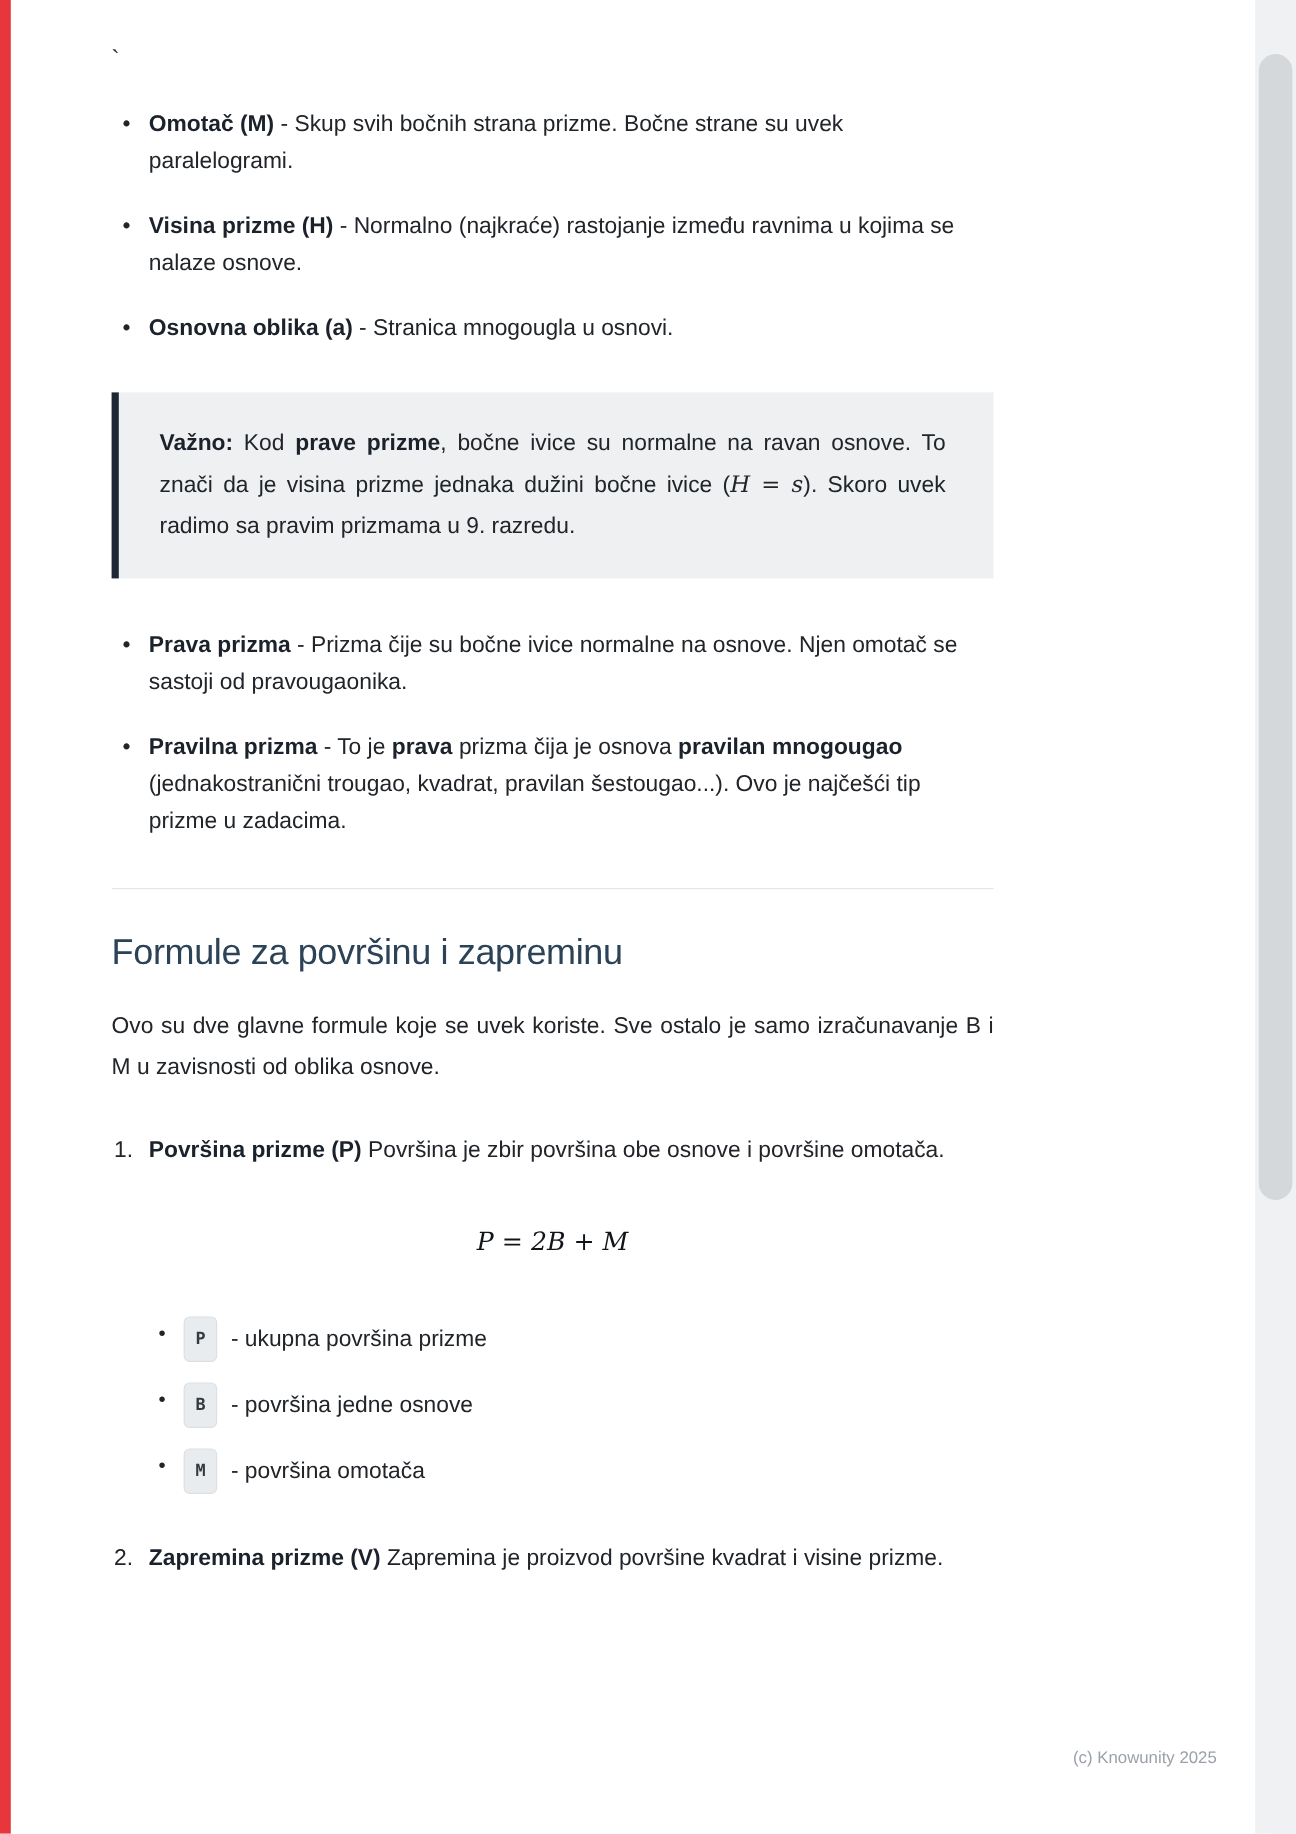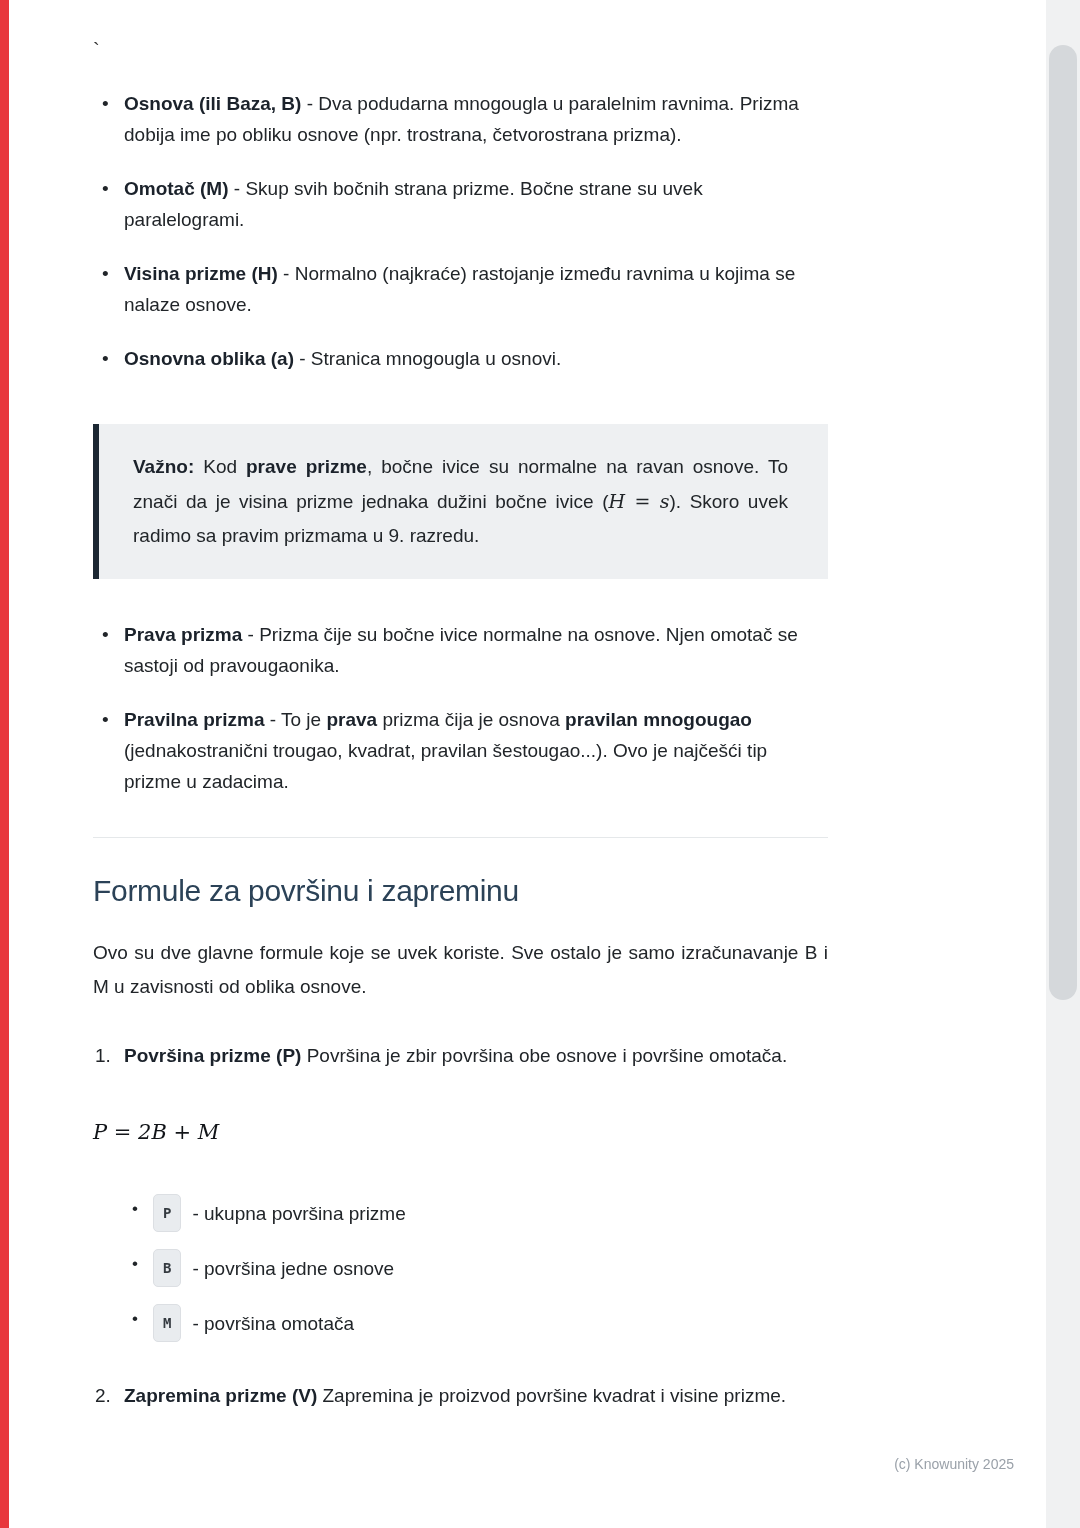--- a/index.html
+++ b/index.html
@@ -46,21 +46,21 @@
     margin-bottom: 23px;
     font-size: 19px; line-height: 31px;
   }
   ul.defs > li::before {
     content: "\2022";
     position: absolute; left: 9px; top: 0;
     font-size: 19px; color: #212529;
   }
   strong { font-weight: 700; color: #1b222b; }
   .callout {
-    margin: 50px 0 40px;
+    margin: 38px 0 40px;
     background: #eef0f2;
     border-left: 6px solid #1c2733;
     padding: 26px 40px 26px 34px;
   }
   .callout p {
     margin: 0;
     text-align: justify;
     font-size: 19px; line-height: 34px;
   }
   .math {
@@ -85,21 +85,21 @@
     text-align: justify;
   }
   .numbered-item {
     position: relative;
     padding-left: 31px;
     margin-bottom: 26px;
     font-size: 19px; line-height: 32px;
     text-align: justify;
   }
   .numbered-item .num { position: absolute; left: 2px; }
-  .formula-row { text-align: left; margin: 48px 0 50px; }
+  .formula-row { text-align: center; margin: 48px 0 50px; }
   .formula {
     font-family: "DejaVu Serif", "Liberation Serif", serif;
     font-style: italic;
     font-size: 21px;
     color: #111418;
   }
   ul.legend { list-style: none; margin: 0 0 38px 33px; padding: 0; }
   ul.legend > li {
     position: relative;
     padding-left: 27px;
@@ -132,21 +132,20 @@
 </head>
 <body>
 
 <div class="red-strip"></div>
 
 <div class="content">
 
   <span class="backtick">`</span>
 
   <ul class="defs">
-    <li><strong>Osnova (ili Baza, B)</strong> <span>- Dva podudarna mnogougla u paralelnim ravnima. Prizma dobija ime po obliku osnove (npr. trostrana, četvorostrana prizma).</span></li>
     <li><strong>Omotač (M)</strong> <span>- Skup svih bočnih strana prizme. Bočne strane su uvek paralelogrami.</span></li>
     <li><strong>Visina prizme (H)</strong> <span>- Normalno (najkraće) rastojanje između ravnima u kojima se nalaze osnove.</span></li>
     <li><strong>Osnovna oblika (a)</strong> <span>- Stranica mnogougla u osnovi.</span></li>
   </ul>
 
   <div class="callout">
     <p><strong>Važno:</strong><span> Kod </span><strong>prave prizme</strong><span>, bočne ivice su normalne na ravan osnove. To znači da je visina prizme jednaka dužini bočne ivice (</span><em class="math">H = s</em><span>). Skoro uvek radimo sa pravim prizmama u 9. razredu.</span></p>
   </div>
 
   <ul class="defs">

